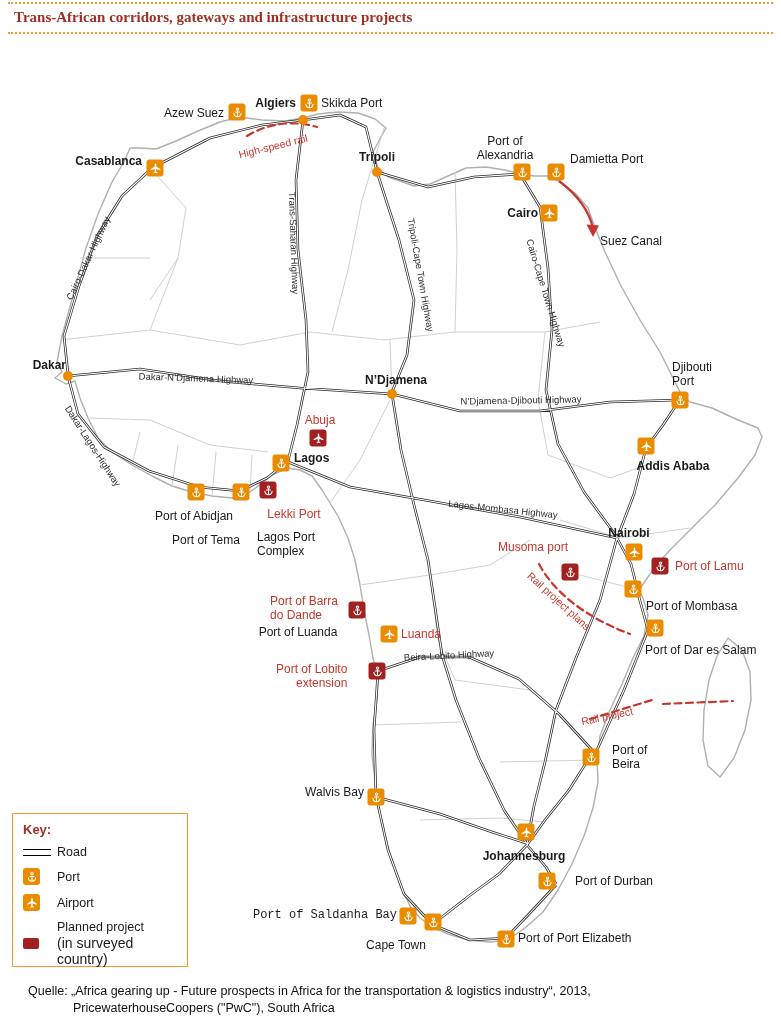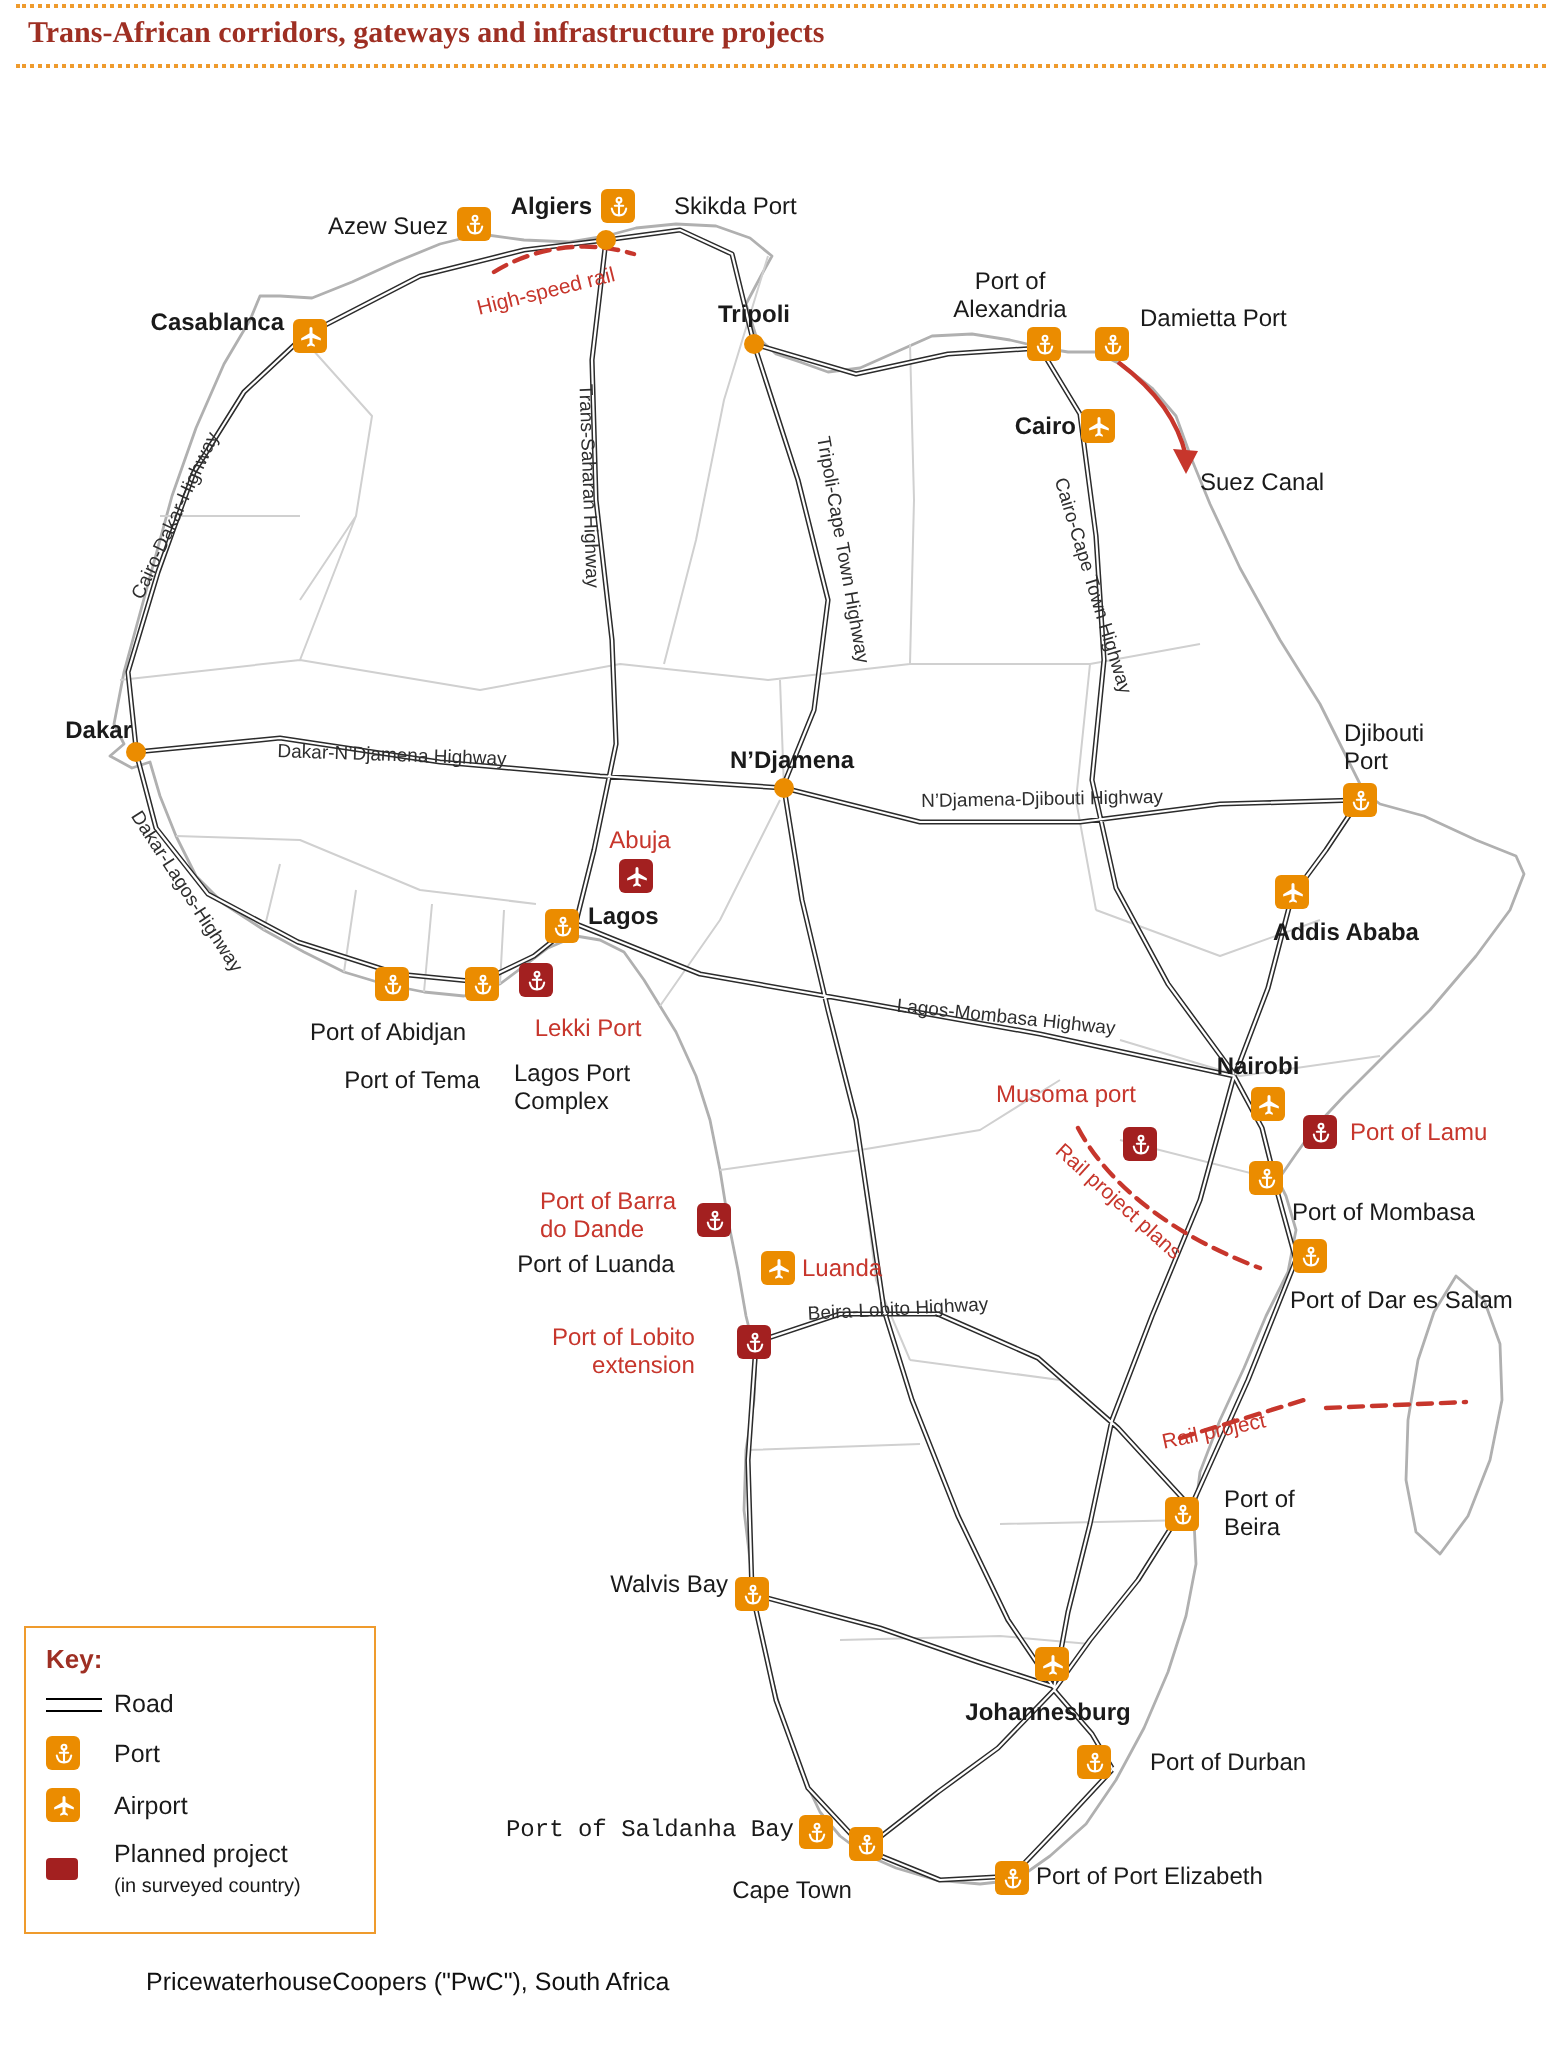--- a/index.html
+++ b/index.html
@@ -51,21 +51,21 @@
   
   .key-box{position:absolute;left:12px;top:813px;width:176px;height:154px;
            border:1.5px solid #ef9b2d;background:#fff;z-index:4;padding:8px 10px;}
   .key-title{color:#9e2f23;font-weight:bold;font-size:13px;margin-bottom:8px;}
   .key-row{display:flex;align-items:center;margin-bottom:9px;}
   .key-sym{width:34px;display:flex;justify-content:flex-start;align-items:center;flex:0 0 34px;}
   .key-road{width:28px;height:7px;border-top:1.6px solid #000;border-bottom:1.6px solid #000;}
   .key-icon{position:static;transform:none;}
   .key-planned{width:16px;height:11px;background:var(--dark-red);border-radius:2px;}
   .key-label{font-size:12.5px;color:#1a1a1a;line-height:1.15;}
-  .key-sub{font-size:10px;color:#1a1a1a;}
+  .key-sub{font-size:14px;color:#1a1a1a;}
 
   
   .source{position:absolute;left:28px;top:983px;font-size:12.5px;color:#111;
           line-height:1.35;z-index:5;}
   .source .indent{margin-left:45px;}
 </style>
 </head>
 <body>
 
 <div class="page">
@@ -177,21 +177,21 @@
       <div class="city-dot" style="left: 303px; top: 120px;"></div>
       <div class="map-label align-right bold" style="left: 296px; top: 103px;">Algiers</div>
       <div class="map-icon icon-orange" style="left: 309px; top: 103px;">
         <svg viewBox="0 0 24 24" fill="none" stroke="#fff" stroke-width="2.1" stroke-linecap="round">
           <circle cx="12" cy="5.2" r="2.4"></circle>
           <line x1="12" y1="7.6" x2="12" y2="20"></line>
           <line x1="7.8" y1="10.8" x2="16.2" y2="10.8"></line>
           <path d="M4.8 13.6 C5.6 18.4 8.6 20.4 12 20.4 C15.4 20.4 18.4 18.4 19.2 13.6"></path>
         </svg>
       </div>
-      <div class="map-label align-left" style="left: 321px; top: 103px; margin-left: 16px;">Skikda Port</div>
+      <div class="map-label align-left" style="left: 321px; top: 103px;">Skikda Port</div>
       <div class="map-icon icon-orange" style="left: 155px; top: 168px;">
         <svg viewBox="0 0 24 24" fill="#fff" stroke="none">
           <path d="M21.8 15.6 v-2.3 l-8.3-5.1 V3.7 c0-0.95-0.67-1.7-1.5-1.7 s-1.5 0.75-1.5 1.7 v4.5 L2.2 13.3 v2.3 l8.3-2.7 v5.4 l-2.3 1.8 v1.6 l3.8-1.1 3.8 1.1 v-1.6 l-2.3-1.8 v-5.4 z"></path>
         </svg>
       </div>
       <div class="map-label align-right bold" style="left: 142px; top: 161px;">Casablanca</div>
       <div class="city-dot" style="left: 377px; top: 172px;"></div>
       <div class="map-label align-center bold" style="left: 377px; top: 157px;">Tripoli</div>
       <div class="map-icon icon-orange" style="left: 522px; top: 172px;">
         <svg viewBox="0 0 24 24" fill="none" stroke="#fff" stroke-width="2.1" stroke-linecap="round">
@@ -463,16 +463,17 @@
           <span class="key-planned"></span>
         </span>
       <span class="key-label">
         <span>Planned project</span><br>
         <span class="key-sub">(in surveyed country)</span>
       </span>
     </div>
   </div>
 
   <div class="source">
+    <div>Quelle: „Africa gearing up - Future prospects in Africa for the transportation &amp; logistics industry“, 2013,</div>
     <div class="indent">PricewaterhouseCoopers ("PwC"), South Africa</div>
   </div>
 
 </div>
 
 </body></html>

